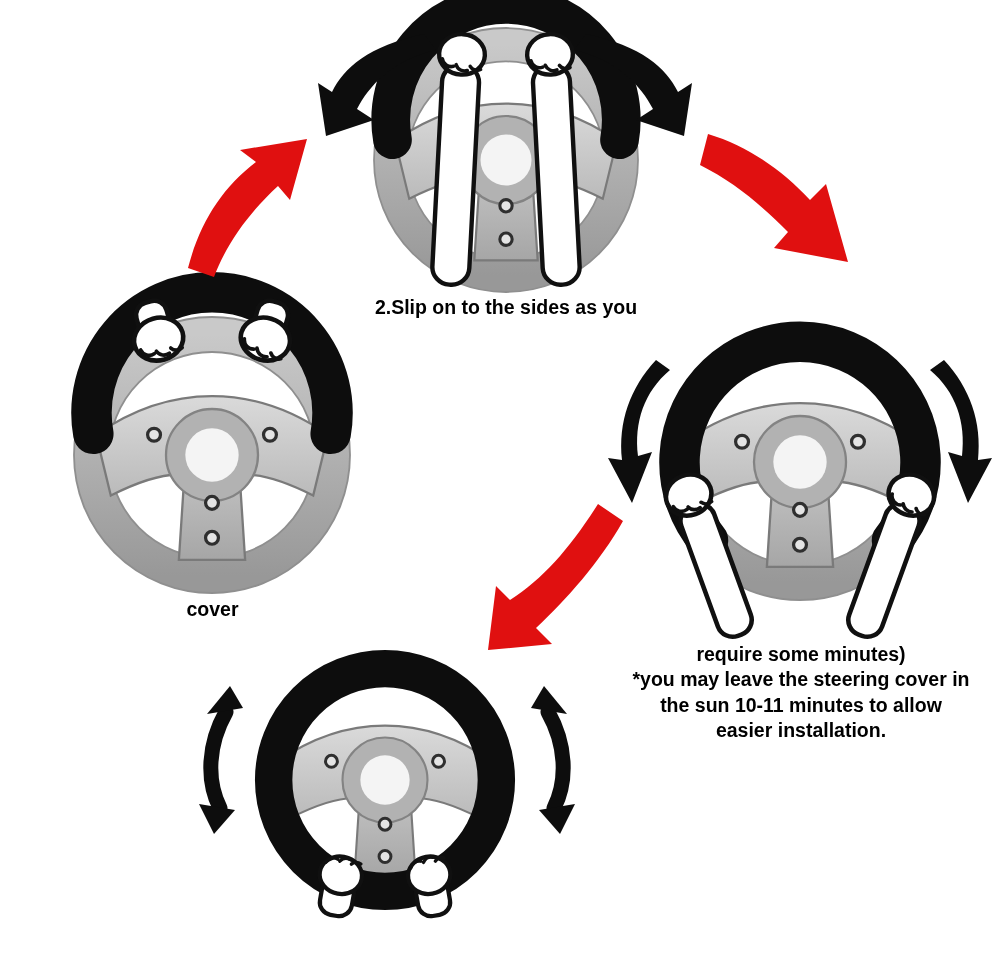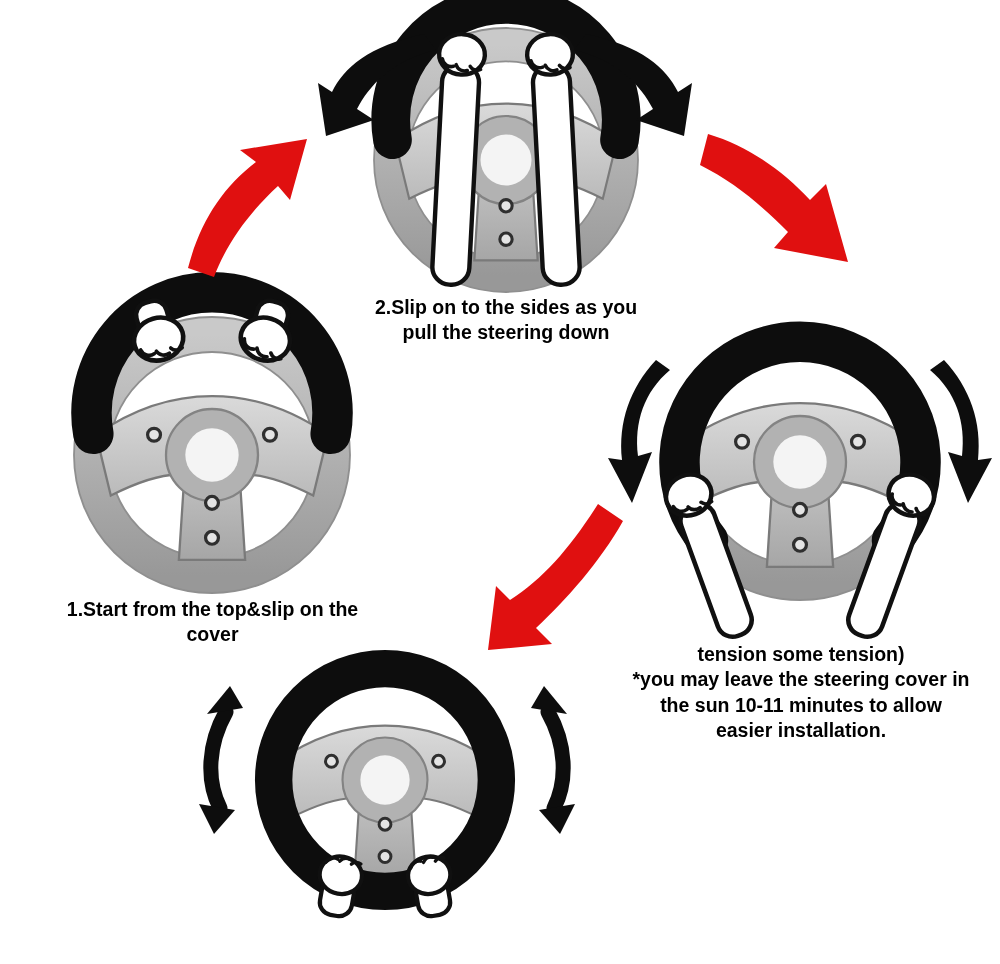--- a/index.html
+++ b/index.html
@@ -128,29 +128,27 @@
       <polygon class="black-arrow" points="560,834 575,804 539,810"></polygon>
     </g>
 
     <path class="red-arrow" d="M 188 268 C 200 222 222 188 256 162 L 240 150 L 307 139 L 290 200 L 278 186 C 252 210 228 240 214 277 Z"></path>
     <path class="red-arrow" d="M 708 134 C 748 146 782 170 810 200 L 826 184 L 848 262 L 774 248 L 788 232 C 760 204 734 182 700 165 Z"></path>
     <path class="red-arrow" d="M 598 504 C 570 548 544 578 510 600 L 496 586 L 488 650 L 552 644 L 536 628 C 566 600 600 562 623 521 Z"></path>
   </svg>
 
   <div class="caption" style="left:330px;top:295px;width:352px">
     <div>2.Slip on to the sides as you</div>
-    <div>pull the steering down</div>
   </div>
 
   <div class="caption" style="left:40px;top:597px;width:345px">
-    <div>1.Start from the top&amp;slip on the</div>
     <div>cover</div>
   </div>
 
   <div class="caption" style="left:612px;top:642px;width:378px">
-    <div>tension some tension)</div>
+    <div>require some minutes)</div>
     <div>*you may leave the steering cover in</div>
     <div>the sun 10-11 minutes to allow</div>
     <div>easier installation.</div>
   </div>
 
 
 </div>
 
 </body></html>

